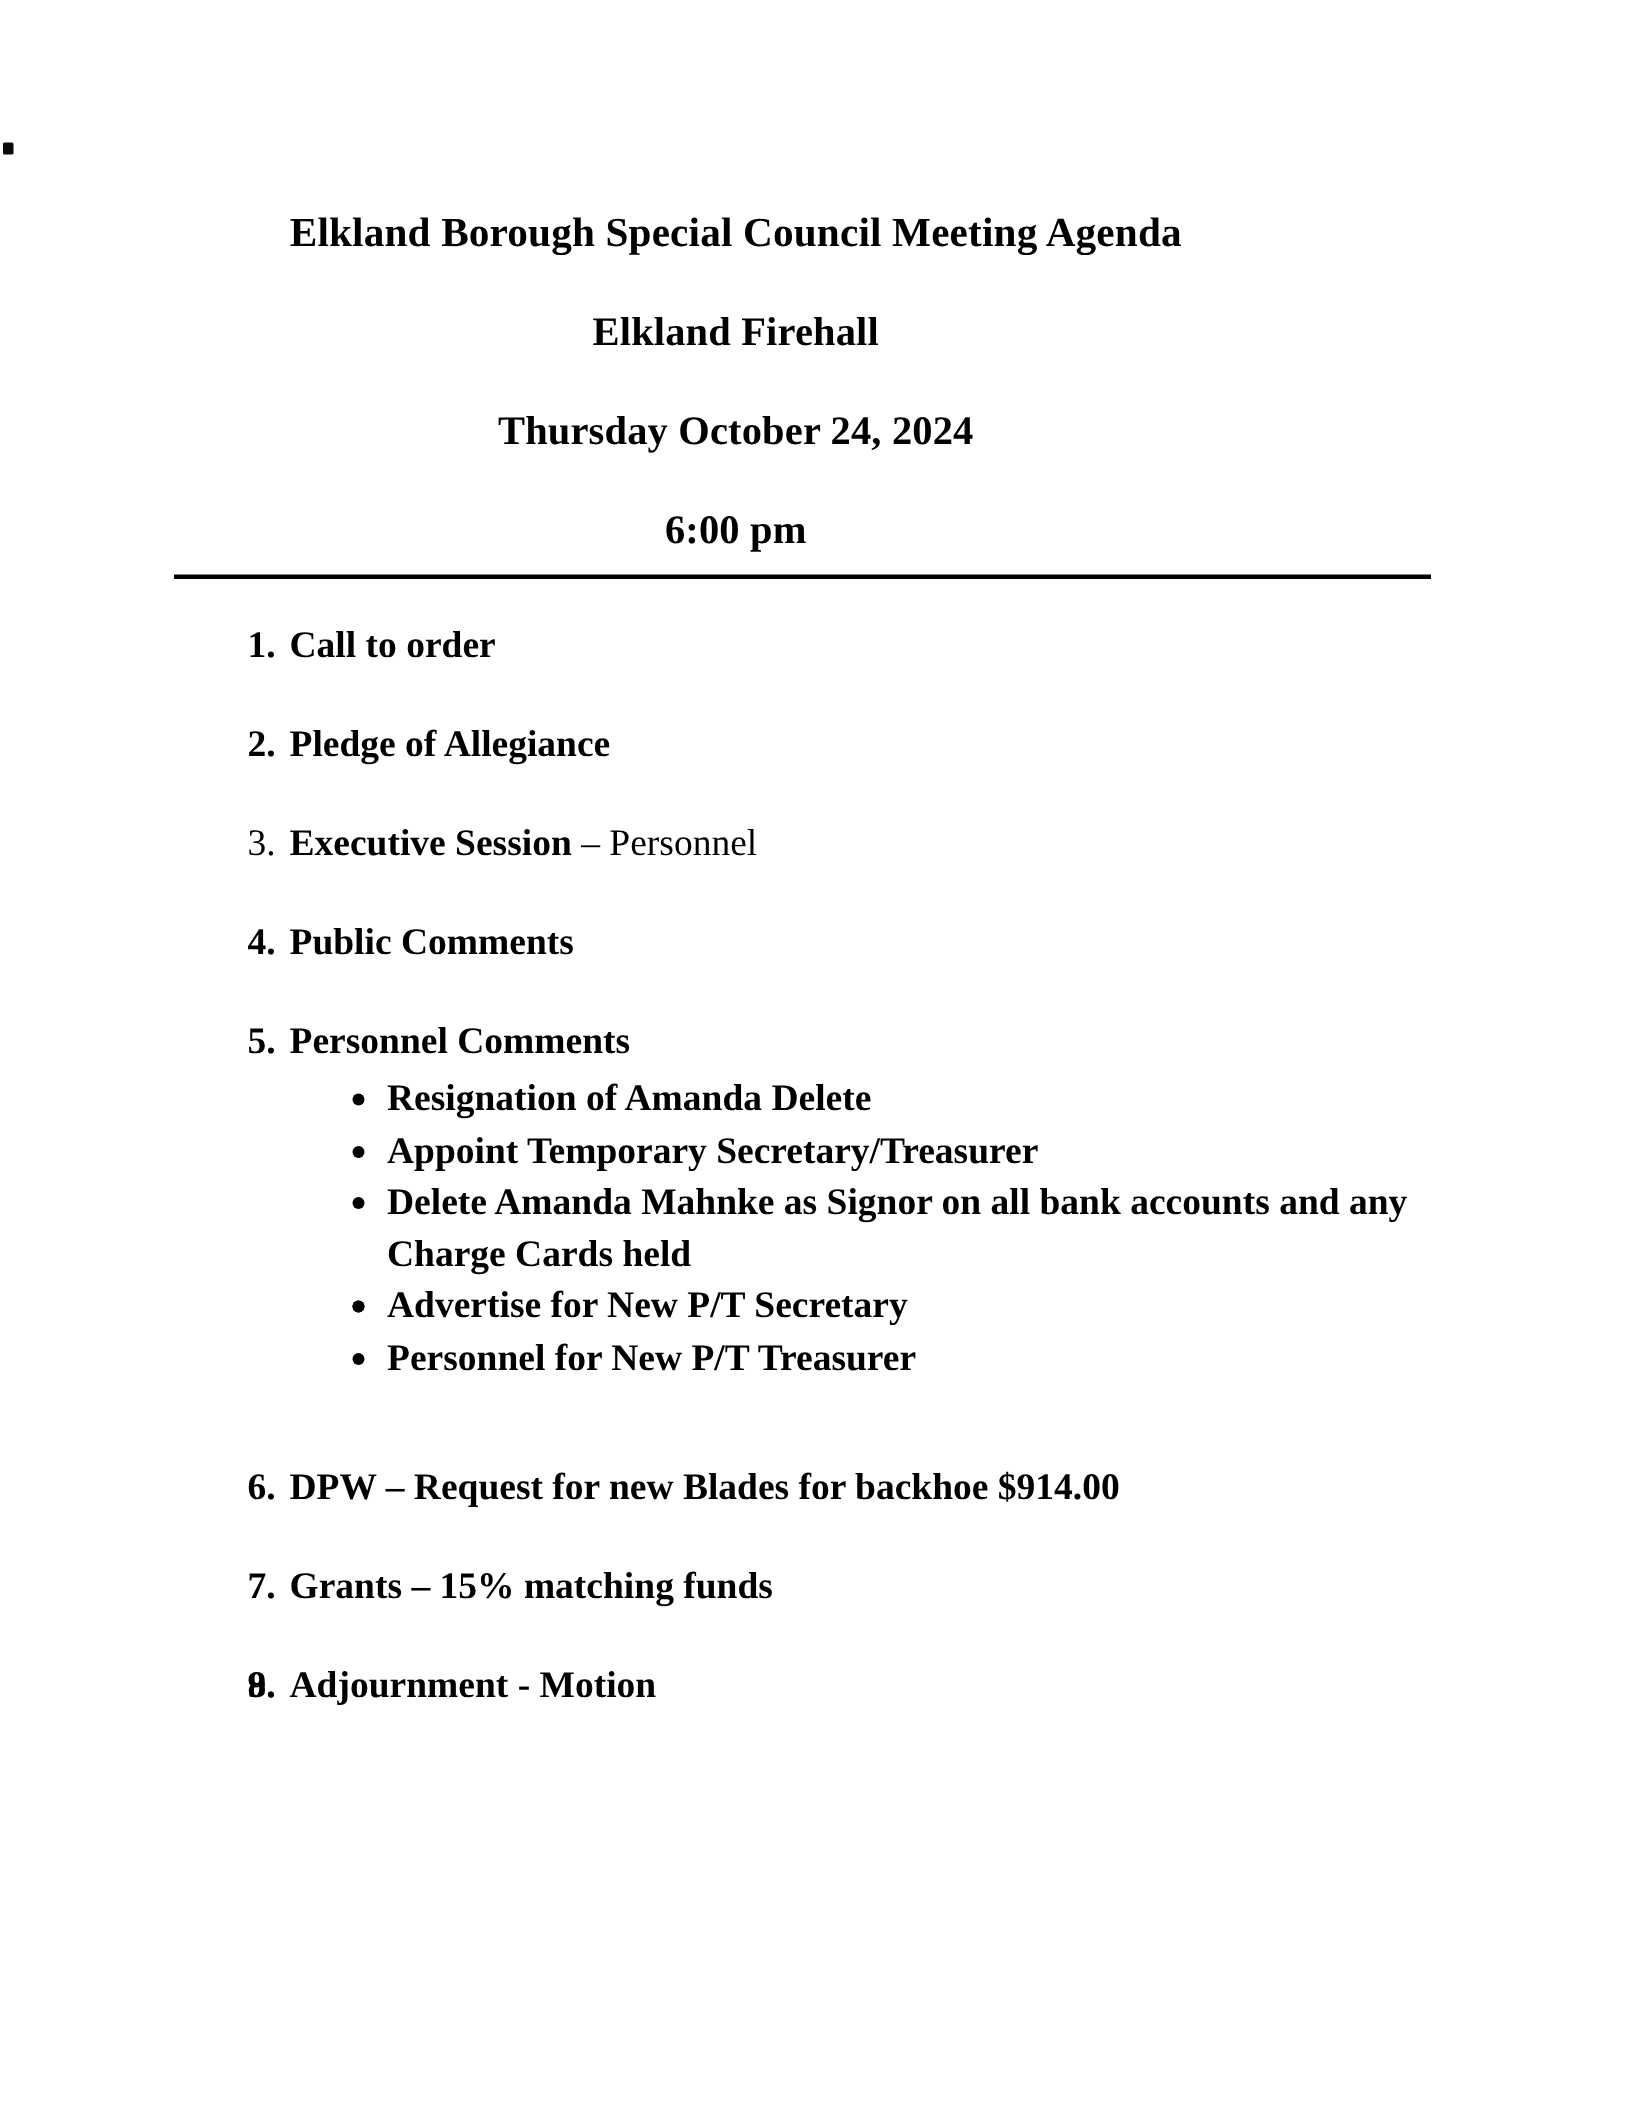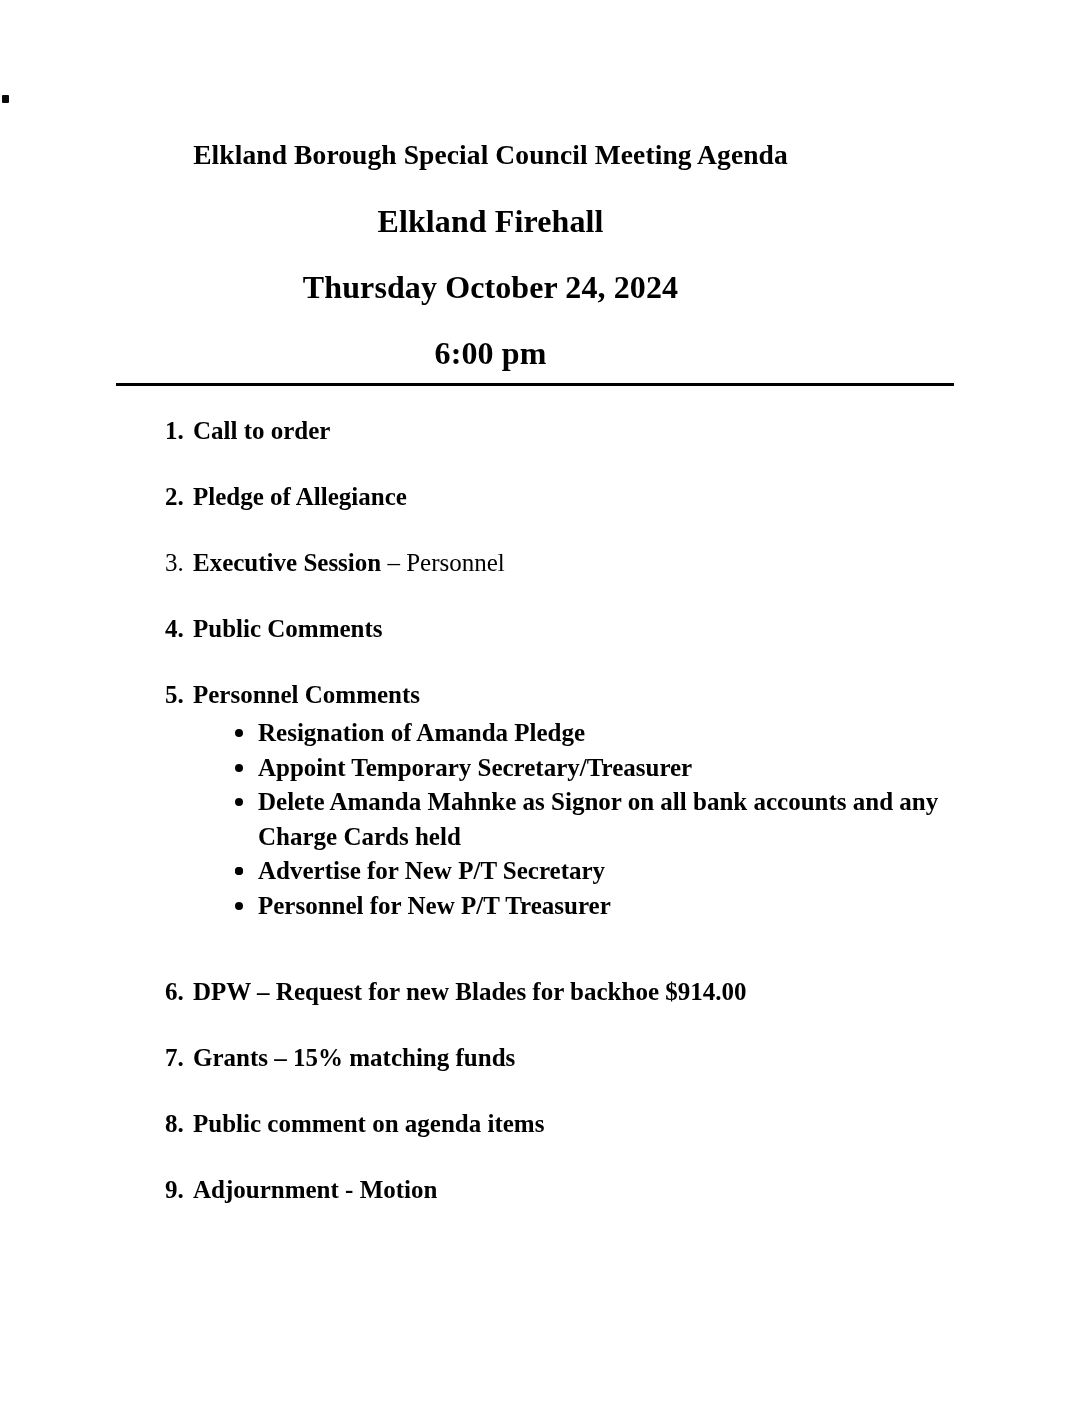--- a/index.html
+++ b/index.html
@@ -53,21 +53,21 @@
     font-size: 27px;
     line-height: 66px;
     letter-spacing: 0.1px;
   }
   .heading-line.title {
     font-size: 27.5px;
   }
   .heading-line.venue,
   .heading-line.date,
   .heading-line.time {
-    font-size: 32px;
+    font-size: 27px;
   }
 
   .rule {
     position: absolute;
     left: 116px;
     top: 383px;
     width: 838px;
     height: 3px;
     background: #000000;
   }
@@ -174,21 +174,21 @@
         <span class="num">4.</span>
         <span class="item-text">Public Comments</span>
       </div>
 
       <div class="agenda-item">
         <span class="num">5.</span>
         <span class="item-text">Personnel Comments</span>
         <ul class="sublist">
           <li>
             <span class="dot"></span>
-            <span>Resignation of Amanda Pledge</span>
+            <span>Resignation of Amanda Delete</span>
           </li>
           <li>
             <span class="dot"></span>
             <span>Appoint Temporary Secretary/Treasurer</span>
           </li>
           <li>
             <span class="dot"></span>
             <span>Delete Amanda Mahnke as Signor on all bank accounts and any Charge Cards held</span>
           </li>
           <li>
@@ -211,21 +211,20 @@
         <span class="item-text">DPW – Request for new Blades for backhoe $914.00</span>
       </div>
 
       <div class="agenda-item">
         <span class="num">7.</span>
         <span class="item-text">Grants – 15% matching funds</span>
       </div>
 
       <div class="agenda-item">
         <span class="num">8.</span>
-        <span class="item-text">Public comment on agenda items</span>
       </div>
 
       <div class="agenda-item">
         <span class="num">9.</span>
         <span class="item-text">Adjournment - Motion</span>
       </div>
 
     </div>
   </div>
 </div>

